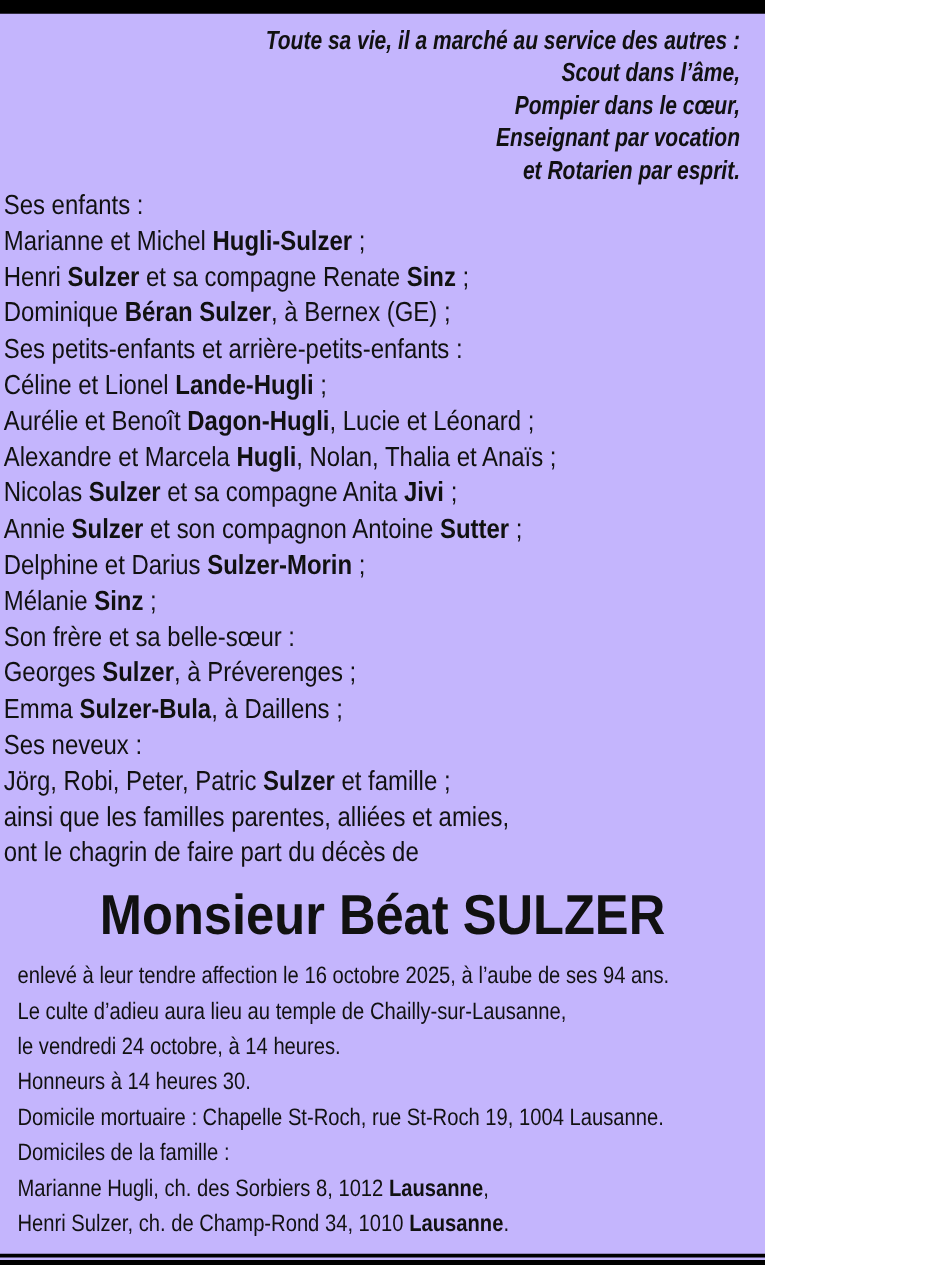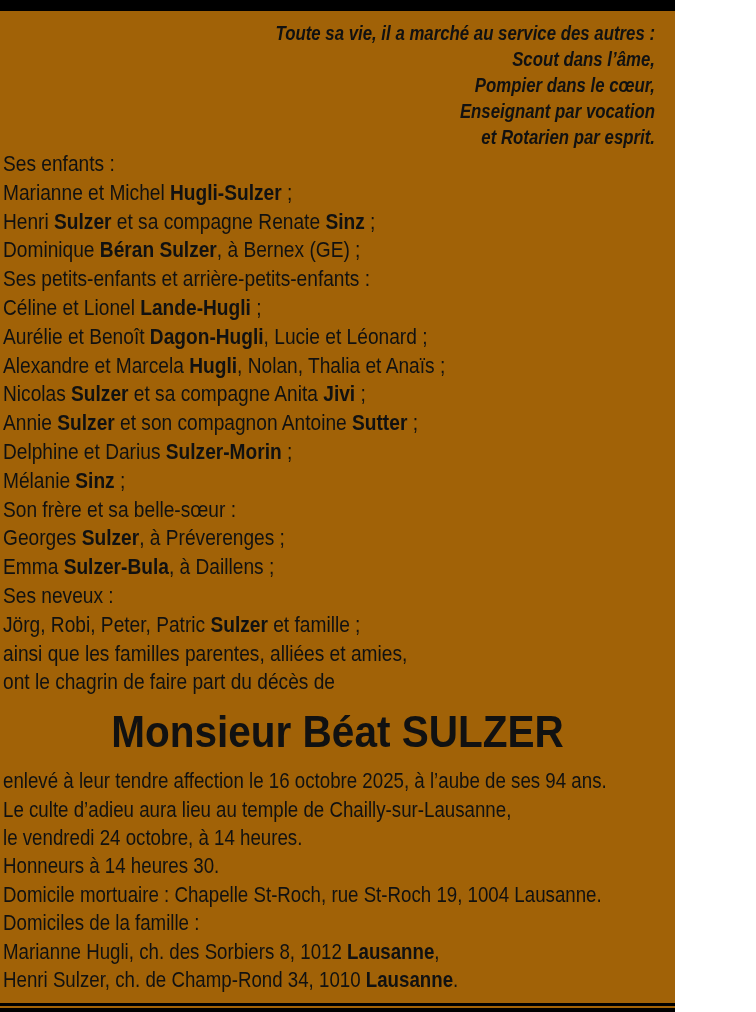--- a/index.html
+++ b/index.html
@@ -3,21 +3,21 @@
 <meta charset="utf-8">
 <style>
   * { margin: 0; padding: 0; box-sizing: border-box; }
   html, body {
     width: 756px; height: 1012px;
     background: #ffffff;
     font-family: "Liberation Sans", sans-serif;
     color: #111111;
     overflow: hidden;
   }
-  .sheet { position: relative; width: 675px; height: 1012px; background: #a16207; }
+  .sheet { position: relative; width: 612px; height: 1012px; background: #c4b5fd; }
   .bar { background: #000000; width: 100%; }
   .bar.top { height: 11px; }
   .epitaph {
     margin-top: 9px;
     padding-right: 20px;
     text-align: right;
     font-style: italic;
     font-weight: 600;
     font-size: 21px;
     line-height: 26px;
@@ -35,22 +35,22 @@
     margin: 8px 0 8px 0;
     text-align: center;
     font-weight: bold;
     font-size: 45px;
     line-height: 54px;
     transform: scaleX(0.90);
     transform-origin: 50% 50%;
     white-space: nowrap;
   }
   .details {
-    padding-left: 3px;
-    font-size: 22px;
+    padding-left: 14px;
+    font-size: 19px;
     line-height: 28.4px;
   }
   .details .line { transform: scaleX(0.85); transform-origin: 0 50%; white-space: nowrap; }
   .rule {
     position: absolute;
     left: 0; right: 0; bottom: 6px;
     height: 3px;
     background: #000000;
   }
   .bar.bottom {

